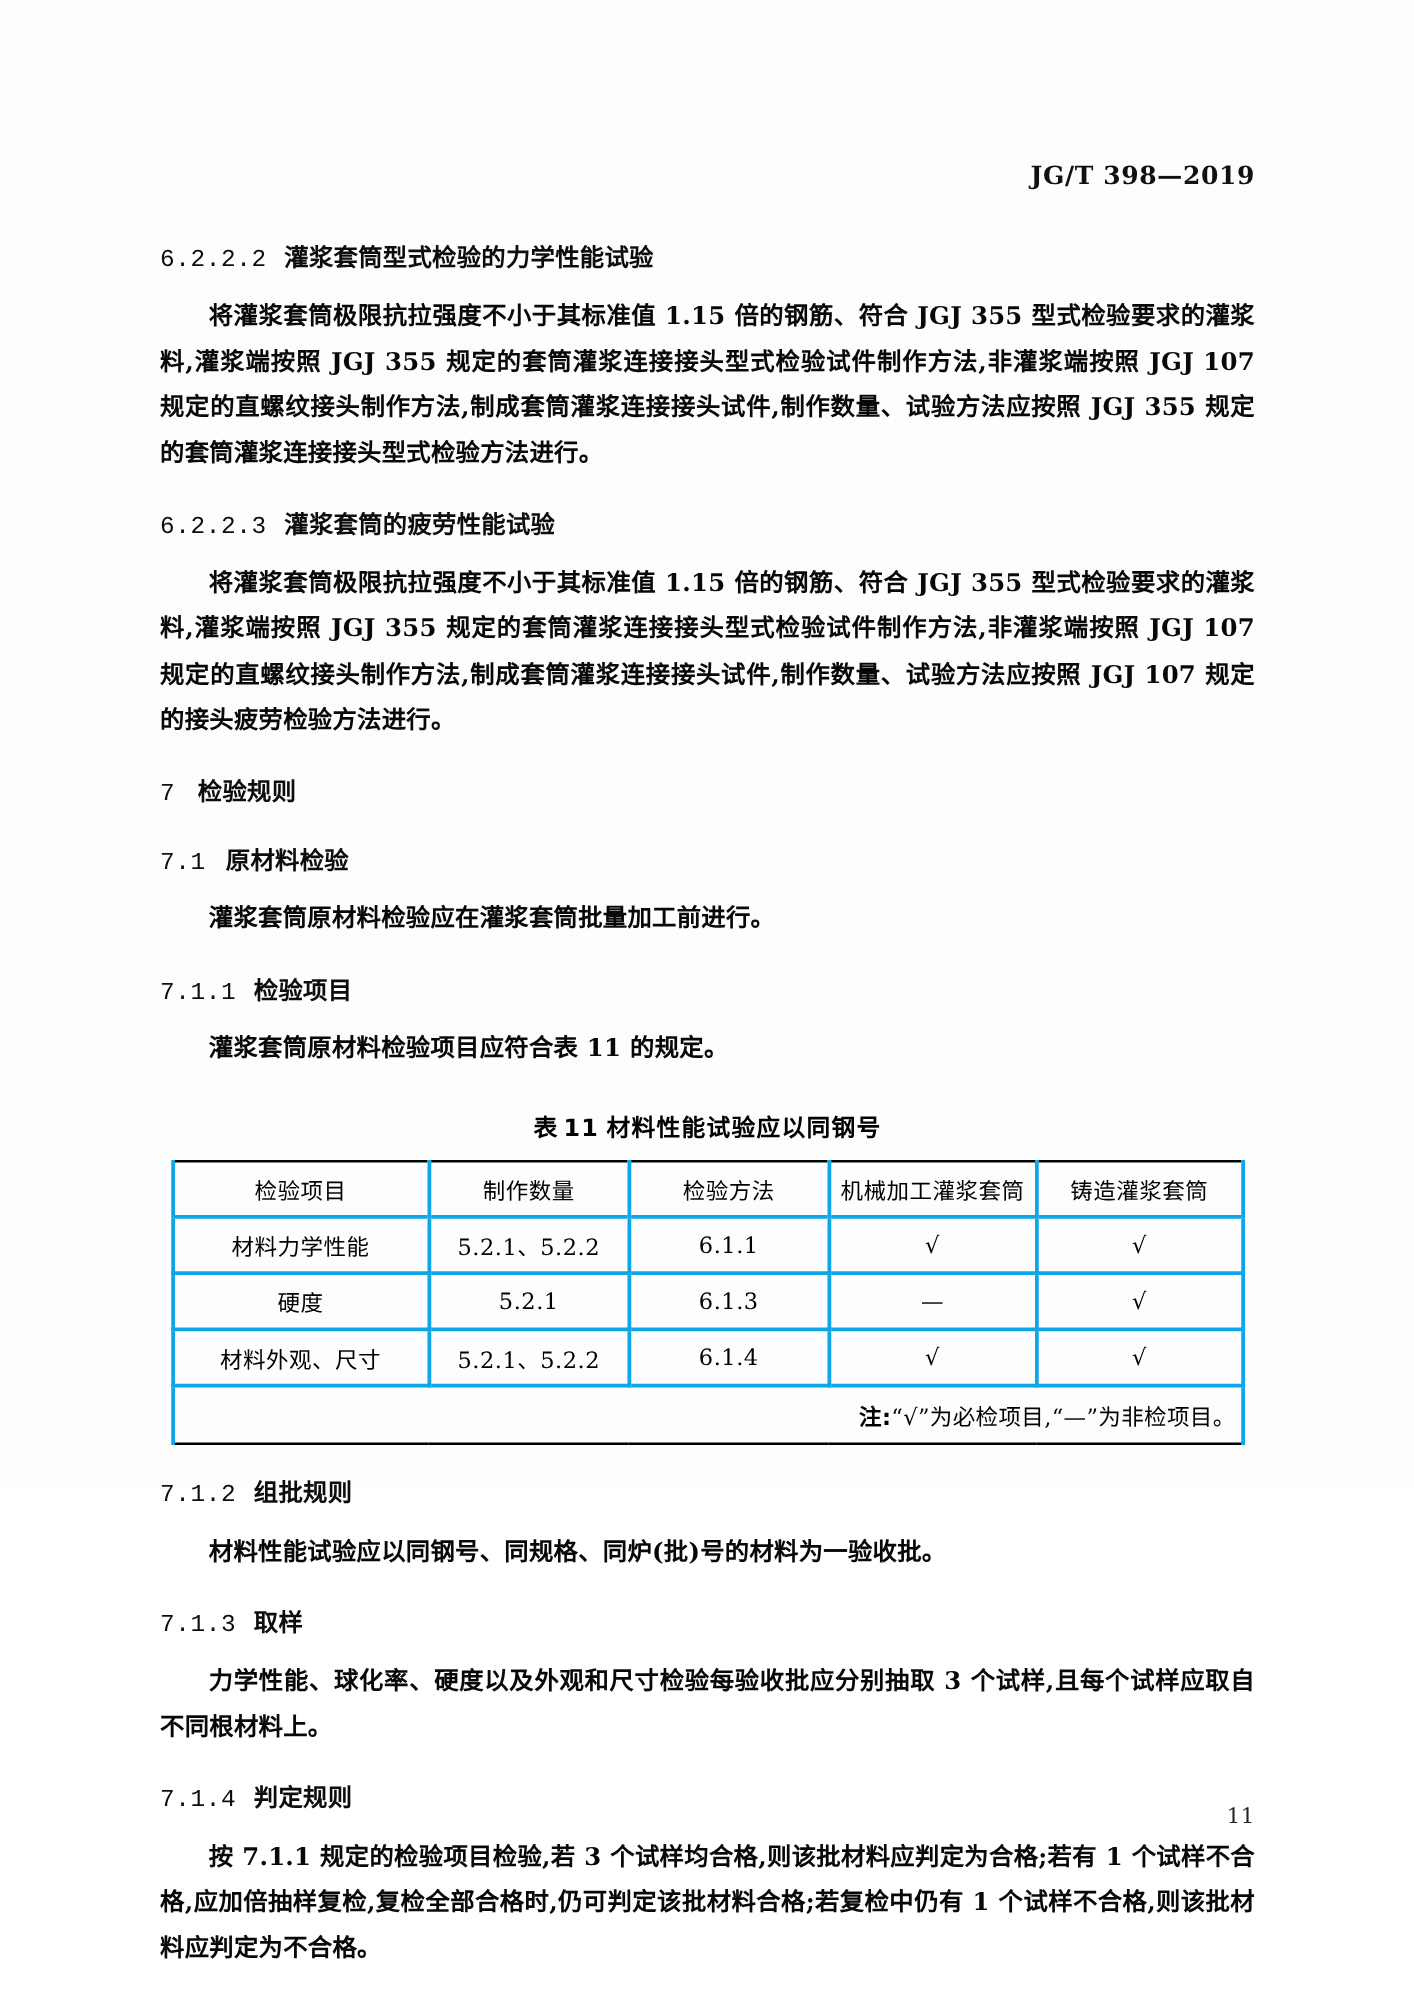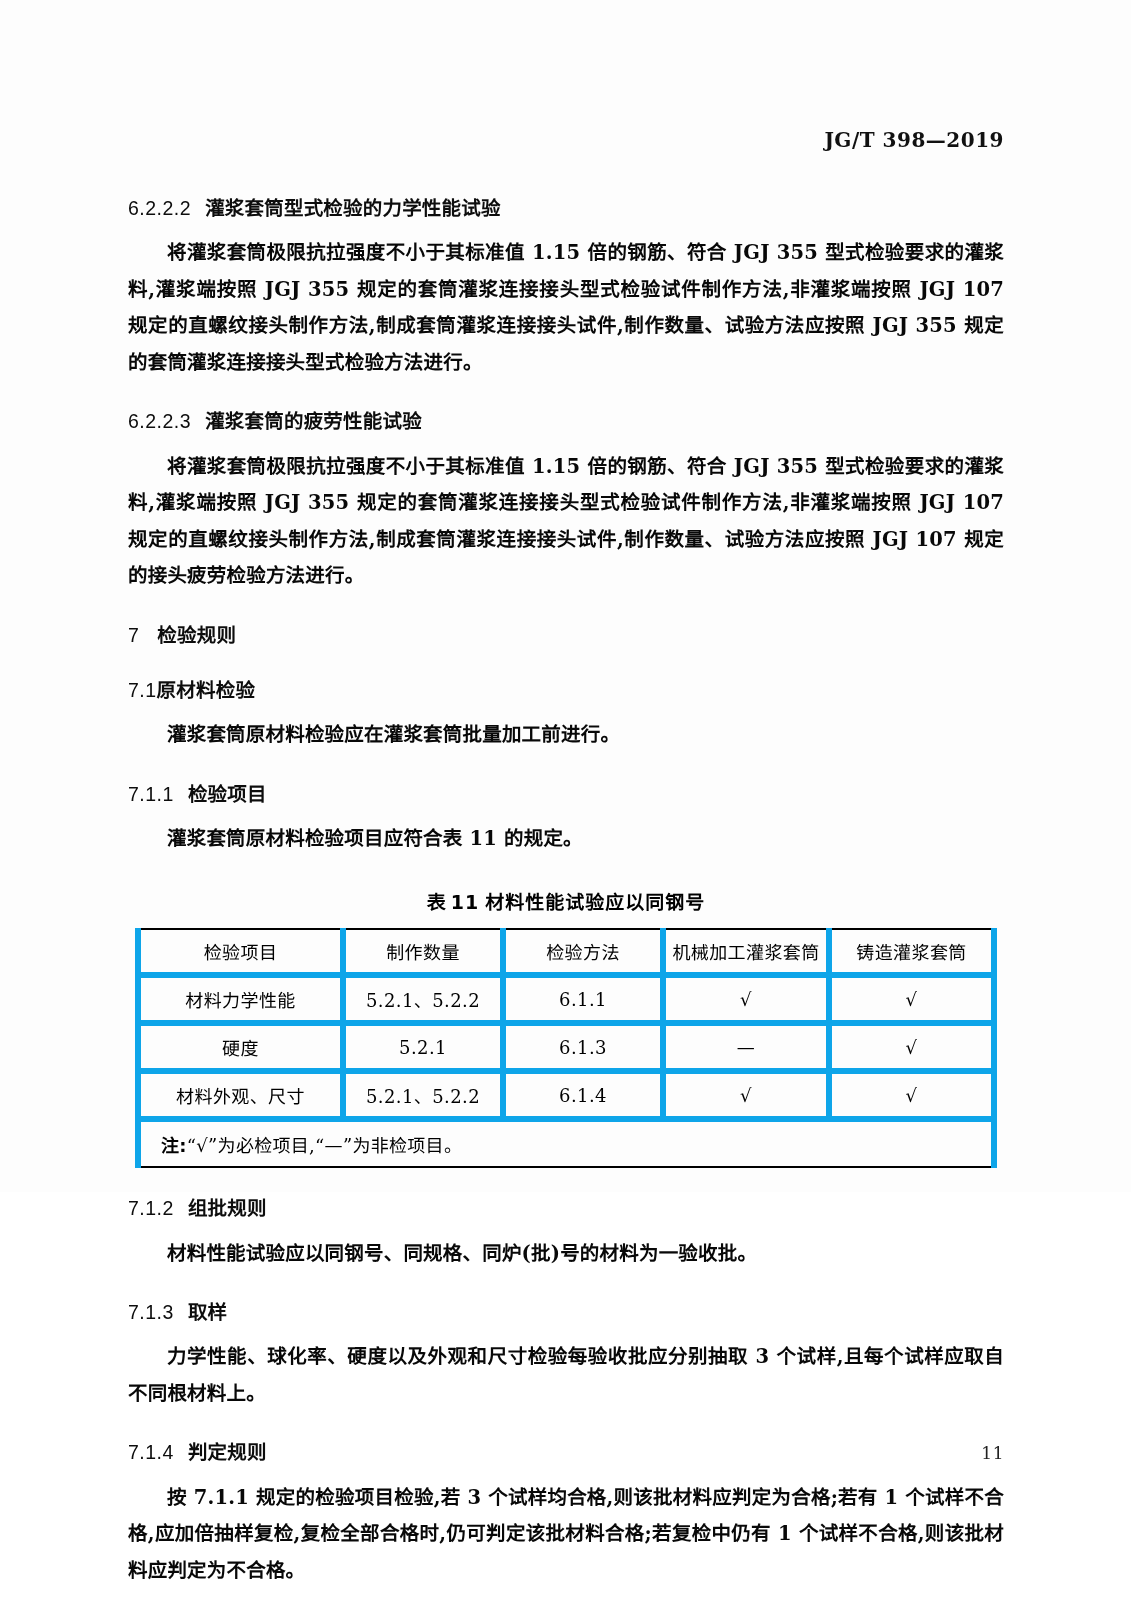--- a/index.html
+++ b/index.html
@@ -37,35 +37,35 @@
     font-family: "DejaVu Serif", "Liberation Serif", serif;
     font-weight: bold;
     font-size: 20px;
     letter-spacing: 0.5px;
     color: #111;
   }
   .page-header .std-num { font-weight: bold; }
 
   
   .h-clause {
-    font-family: Liberation Sans, sans-serif;
+    font-family: Liberation Mono, monospace;
     font-size: 19.5px;
     font-weight: bold;
     color: #0d0d0d;
     margin: 26px 0 12px 0;
     line-height: 1.5;
     letter-spacing: 0.2px;
   }
   .h-clause .num {
     font-weight: normal;
     letter-spacing: 0.5px;
     margin-right: 14px;
   }
   .h-clause.level1 .num { margin-right: 18px; }
-  .h-clause.level2 .num { margin-right: 0; }
+  .h-clause.level2 .num { margin-right: 16px; }
 
   
   p.body {
     font-family: "DejaVu Serif", "Liberation Serif", serif;
     font-size: 19.5px;
     line-height: 36.5px;
     margin: 6px 0 8px 0;
     text-align: justify;
     text-justify: inter-ideograph;
     text-indent: 2em;
@@ -88,38 +88,38 @@
   
   table.std-table {
     border-collapse: collapse;
     width: 856px;
     margin: 0 auto;
     table-layout: fixed;
     font-family: "DejaVu Serif", "Liberation Serif", serif;
   }
   table.std-table th,
   table.std-table td {
-    border: 6px solid #0ea5e9;
+    border: 3px solid #0ea5e9;
     text-align: center;
     vertical-align: middle;
     font-size: 18px;
     font-weight: normal;
     height: 38px;
     padding: 2px 4px;
     letter-spacing: 0.4px;
   }
   table.std-table thead th {
     border-top: 2.2px solid #000;
     border-bottom: 1.6px solid #000;
   }
   table.std-table tbody tr:last-child td { }
   table.std-table tr.note-row td {
     border-top: 1.8px solid #000;
     border-bottom: 2.2px solid #000;
-    text-align: left;
+    text-align: right;
     padding-left: 20px;
     font-size: 18px;
     height: 40px;
     letter-spacing: 0.3px;
   }
   table.std-table tr.note-row .note-label {
     font-family: "DejaVu Sans", "Liberation Sans", sans-serif;
     font-weight: bold;
   }
   .col-1 { width: 205px; }

